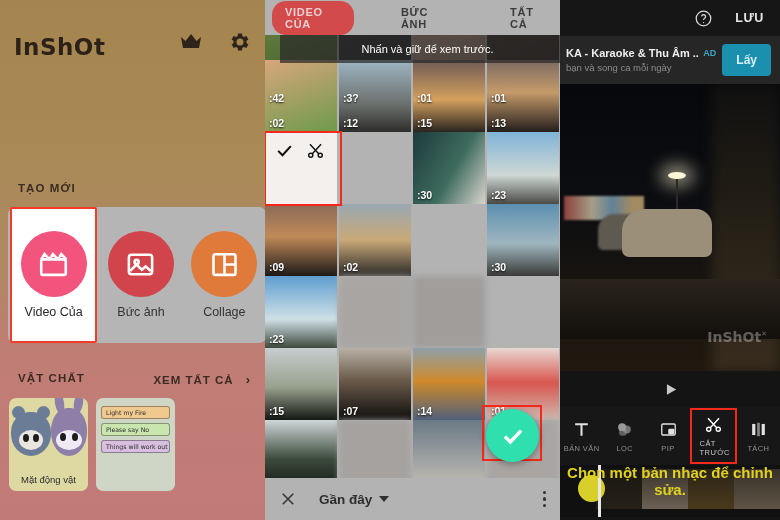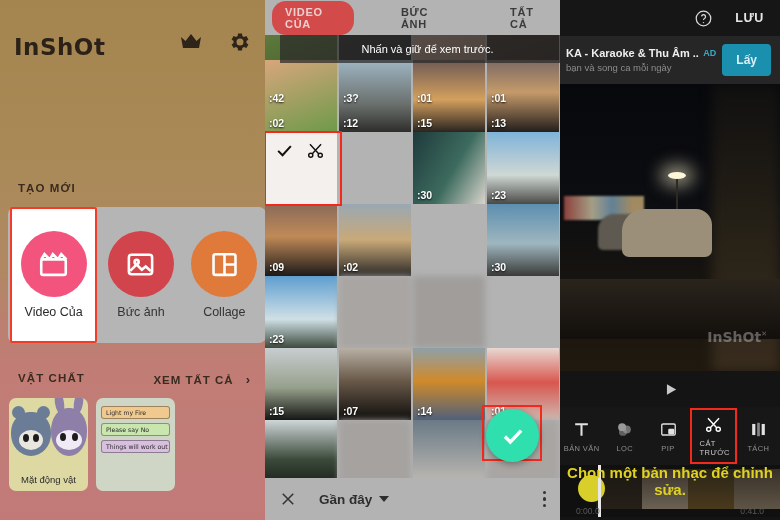--- a/index.html
+++ b/index.html
@@ -494,19 +494,15 @@
         <div class="tl-f f1"></div>
           <div class="tl-f f2"></div>
           <div class="tl-f f3"></div>
           <div class="tl-f f4"></div>
       </div>
       <div class="tl-dot"></div>
       <div class="playhead"></div>
     </div>
 
     <div class="music-hint">Chọn một bản nhạc để chỉnh sửa.</div>
-    <div class="tstamps">
-      <span>0:00.0</span>
-      <span>0:41.0</span>
-    </div>
   </div>
 
 </div>
 
 </body></html>

